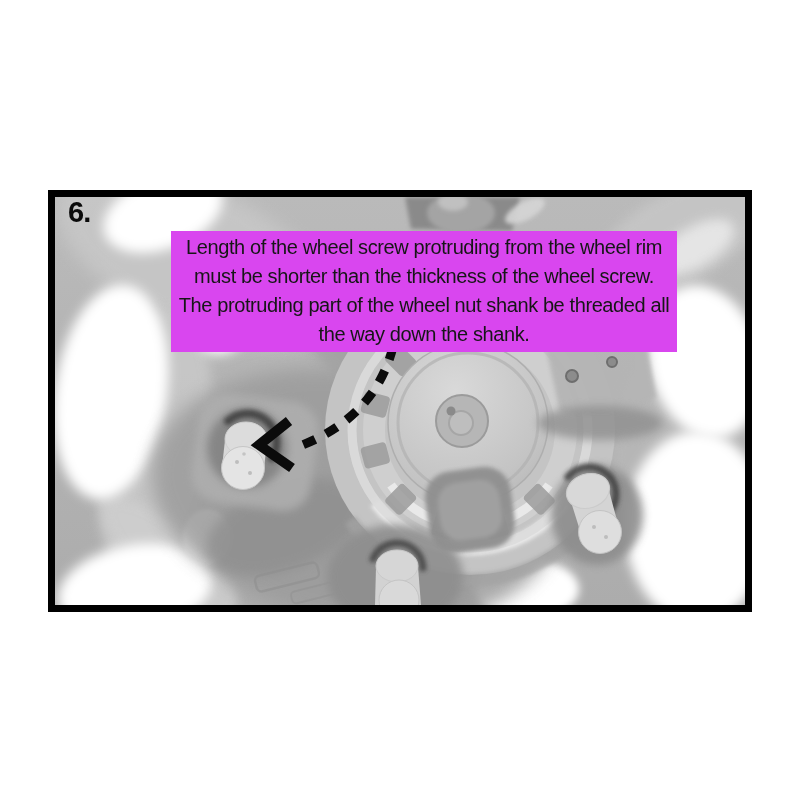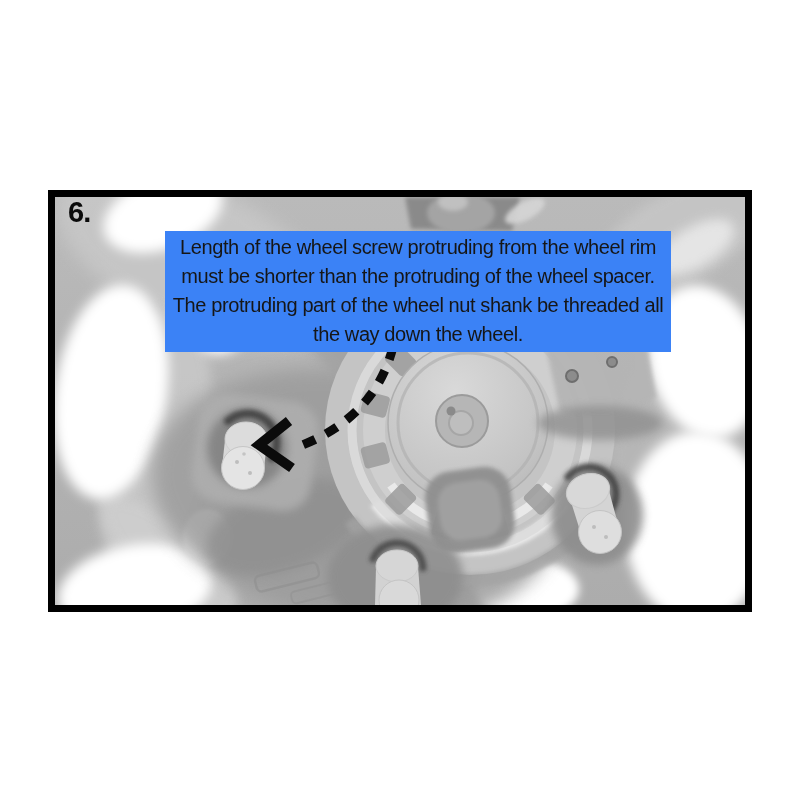--- a/index.html
+++ b/index.html
@@ -8,22 +8,22 @@
   .frame{
     position:absolute;left:48px;top:190px;width:690px;height:408px;
     border:7px solid #000000;background:#b4b4b4;overflow:hidden;
   }
   .photo{position:absolute;left:0;top:0;width:690px;height:408px;display:block;}
   .step{
     position:absolute;left:13px;top:-1px;
     font-size:29px;font-weight:bold;color:#0a0a0a;letter-spacing:-1px;
   }
   .caption{
-    position:absolute;left:110px;top:34px;width:506px;
-    background:#3b82f6;color:#161616;text-align:center;
+    position:absolute;left:116px;top:34px;width:506px;
+    background:#d946ef;color:#161616;text-align:center;
     font-size:20px;line-height:29px;letter-spacing:-0.4px;
     padding:2px 0 3px 0;
   }
   .caption div{white-space:nowrap;}
 </style>
 </head>
 <body>
 
 <div class="page">
 
@@ -167,19 +167,19 @@
       <g stroke="#0b0b0b" fill="none">
         <path d="M 338 150 Q 320 220 245 249" stroke-width="9" stroke-dasharray="13 12"></path>
         <path d="M 234 224 L 204 248 L 237 271" stroke-width="10" stroke-linejoin="miter"></path>
       </g>
     </svg>
 
     <div class="step">6.</div>
 
     <div class="caption">
       <div>Length of the wheel screw protruding from the wheel rim</div>
-      <div>must be shorter than the protruding of the wheel spacer.</div>
+      <div>must be shorter than the thickness of the wheel screw.</div>
       <div>The protruding part of the wheel nut shank be threaded all</div>
-      <div>the way down the wheel.</div>
+      <div>the way down the shank.</div>
     </div>
 
   </div>
 </div>
 
 </body></html>

